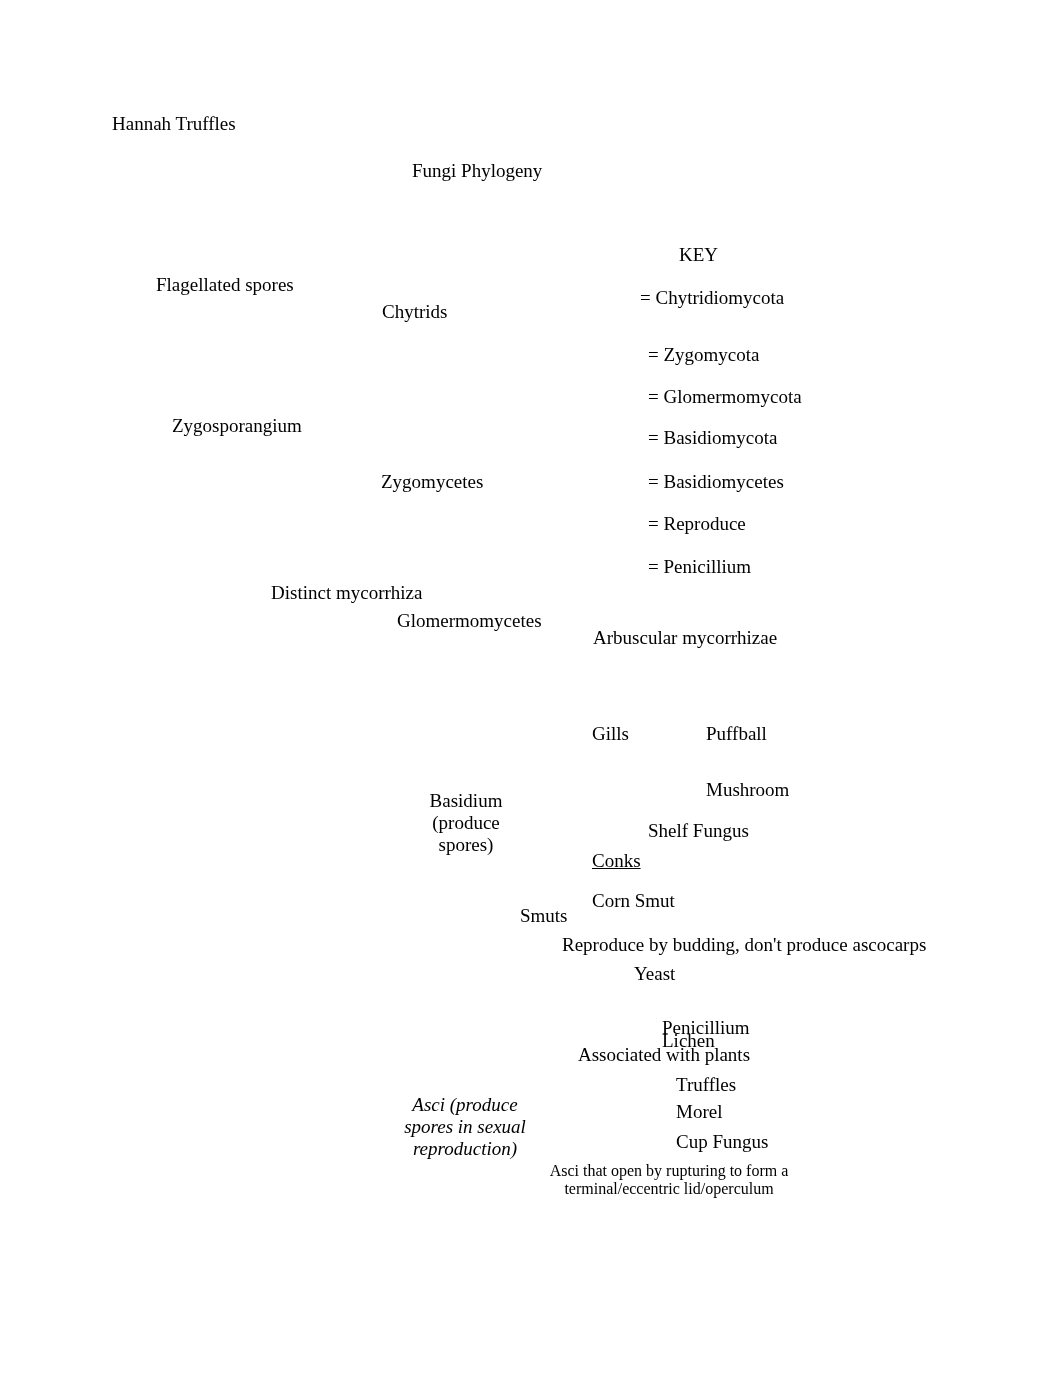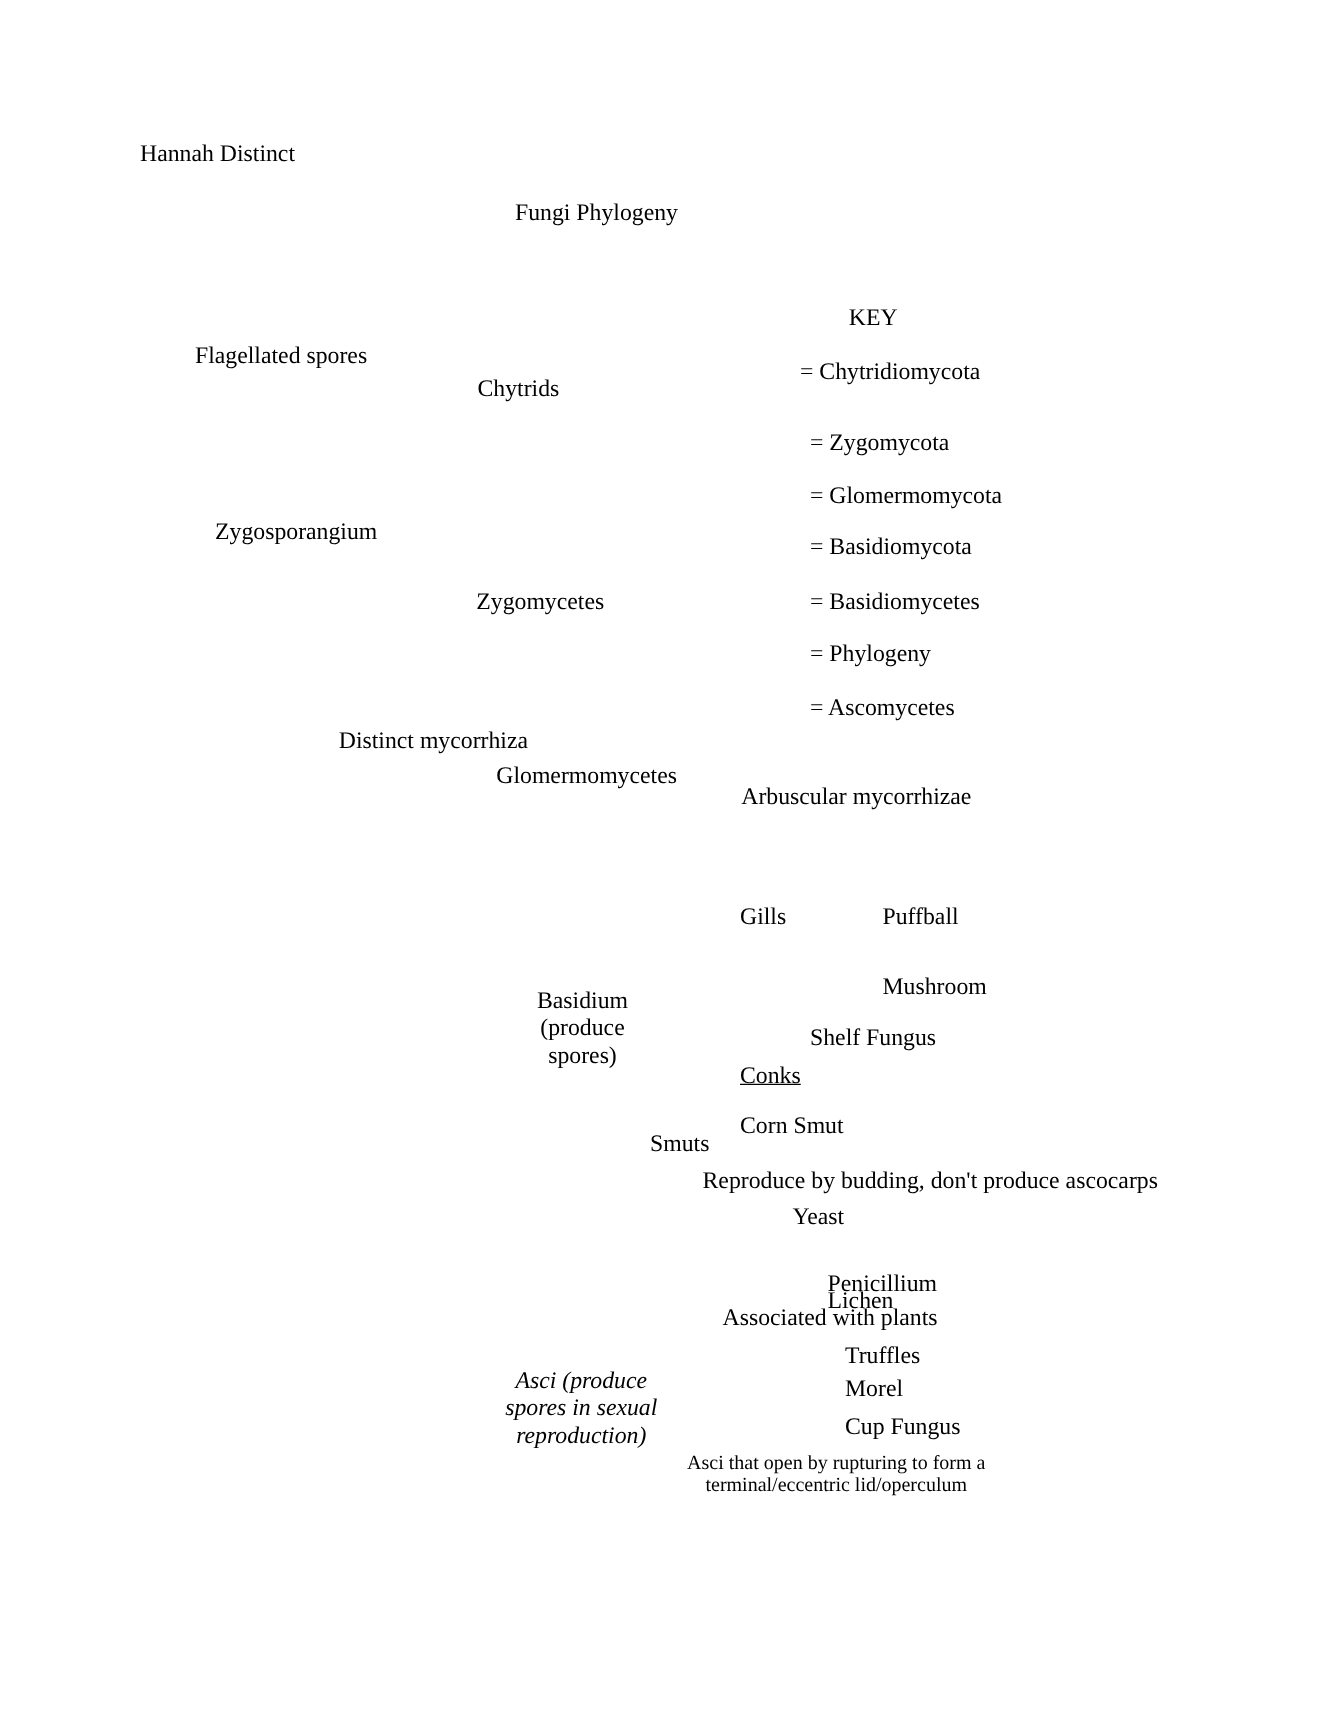--- a/index.html
+++ b/index.html
@@ -21,33 +21,33 @@
       white-space: nowrap;
     }
     .label.wrap {
       white-space: normal;
       text-align: center;
     }
   </style>
 </head>
 <body>
 
-<div class="label" style="left:112px; top:113px;">Hannah Distinct</div>
+<div class="label" style="left:112px; top:113px;">Hannah Truffles</div>
 
 <div class="label" style="left:412px; top:160px;">Fungi Phylogeny</div>
 
 <div class="label" style="left:679px; top:244px;">KEY</div>
 
 <div class="label" style="left:640px; top:287px;">= Chytridiomycota</div>
 <div class="label" style="left:648px; top:344px;">= Zygomycota</div>
 <div class="label" style="left:648px; top:386px;">= Glomermomycota</div>
 <div class="label" style="left:648px; top:427px;">= Basidiomycota</div>
 <div class="label" style="left:648px; top:471px;">= Basidiomycetes</div>
-<div class="label" style="left:648px; top:513px;">= Phylogeny</div>
-<div class="label" style="left:648px; top:556px;">= Ascomycetes</div>
+<div class="label" style="left:648px; top:513px;">= Reproduce</div>
+<div class="label" style="left:648px; top:556px;">= Penicillium</div>
 
 <div class="label" style="left:156px; top:274px;">Flagellated spores</div>
 <div class="label" style="left:382px; top:301px;">Chytrids</div>
 
 <div class="label" style="left:172px; top:415px;">Zygosporangium</div>
 <div class="label" style="left:381px; top:471px;">Zygomycetes</div>
 
 <div class="label" style="left:271px; top:582px;text-align:center;">Distinct mycorrhiza</div>
 <div class="label" style="left:397px; top:610px;">Glomermomycetes</div>
 <div class="label" style="left:593px; top:627px;">Arbuscular mycorrhizae</div>

